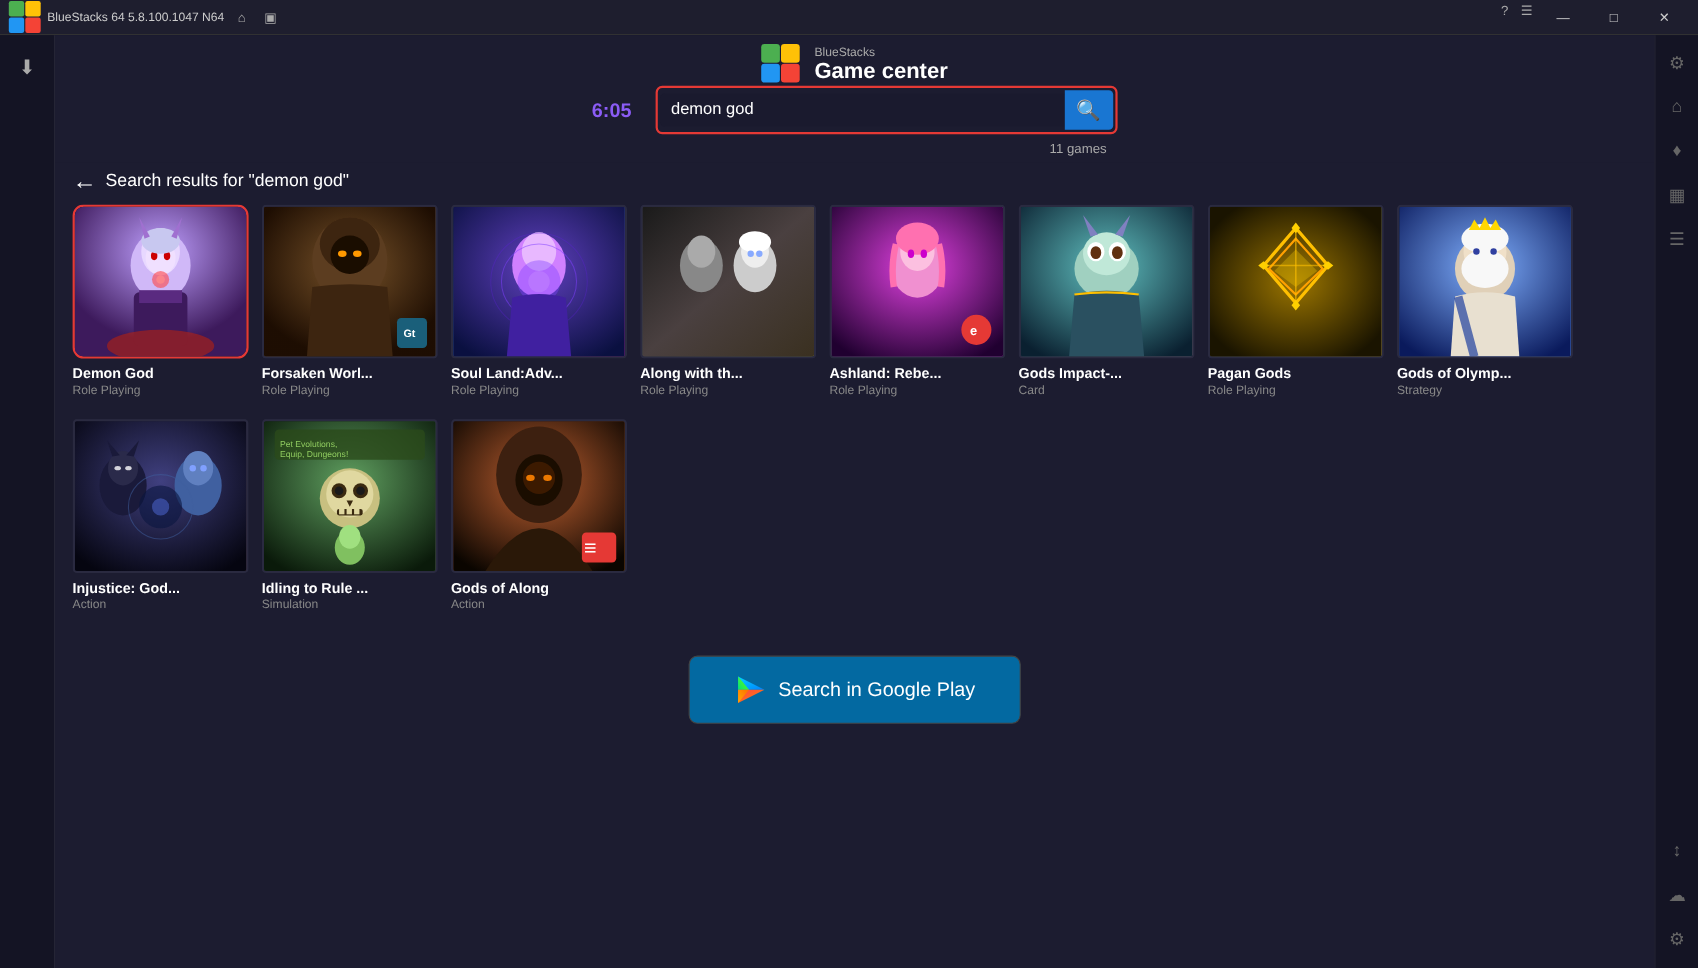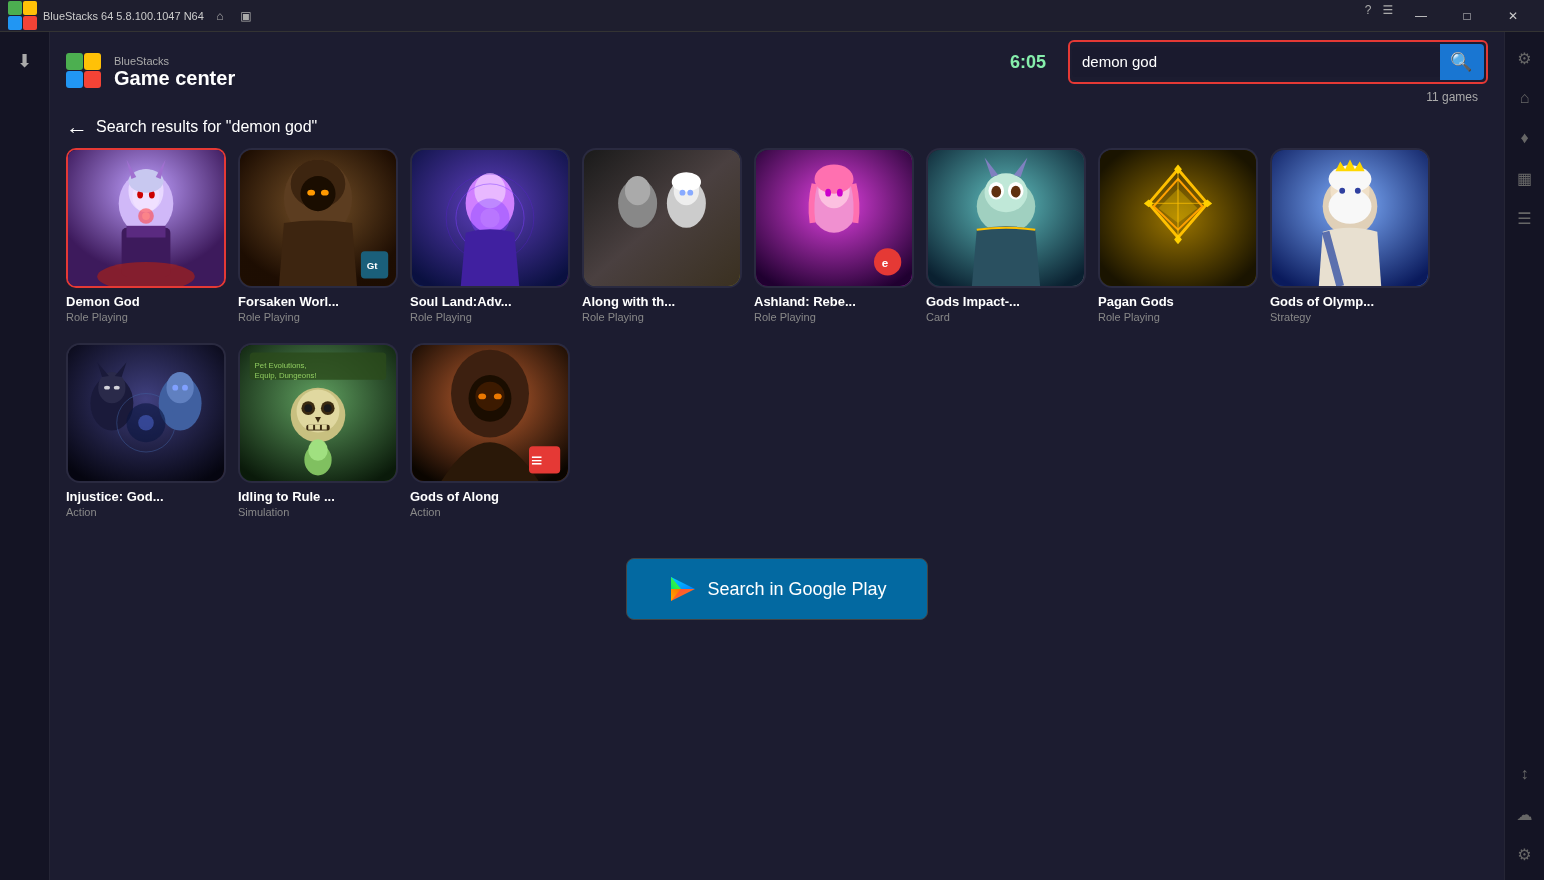--- a/index.html
+++ b/index.html
@@ -130,20 +130,21 @@
       overflow: hidden;
     }
 
     
     .header {
       background: #1c1c30;
       padding: 8px 16px 6px 16px;
       display: flex;
       align-items: center;
       justify-content: space-between;
+      flex-direction: column;
     }
     .header-left {
       display: flex;
       align-items: center;
       gap: 10px;
     }
     .app-logo-group {
       display: flex;
       flex-wrap: wrap;
       width: 38px;
@@ -162,21 +163,21 @@
     .header-app-name {
       color: #aaa;
       font-size: 11px;
     }
     .header-game-center {
       color: #fff;
       font-size: 20px;
       font-weight: bold;
     }
     .time-display {
-      color: #86efac;
+      color: #8b5cf6;
       font-size: 18px;
       font-weight: bold;
       margin-right: 12px;
     }
 
     
     .search-container {
       border: 2px solid #e53935;
       border-radius: 6px;
       padding: 4px;
@@ -257,21 +258,21 @@
       flex-shrink: 0;
       cursor: pointer;
     }
     .game-card.selected .game-thumb {
       border: 2px solid #e53935;
       border-radius: 10px;
     }
     .game-thumb {
       width: 160px;
       height: 140px;
-      border-radius: 14px;
+      border-radius: 4px;
       overflow: hidden;
       background: #2a2a40;
       position: relative;
       border: 2px solid transparent;
     }
     .game-thumb-inner {
       width: 100%;
       height: 100%;
       display: flex;
       align-items: center;

